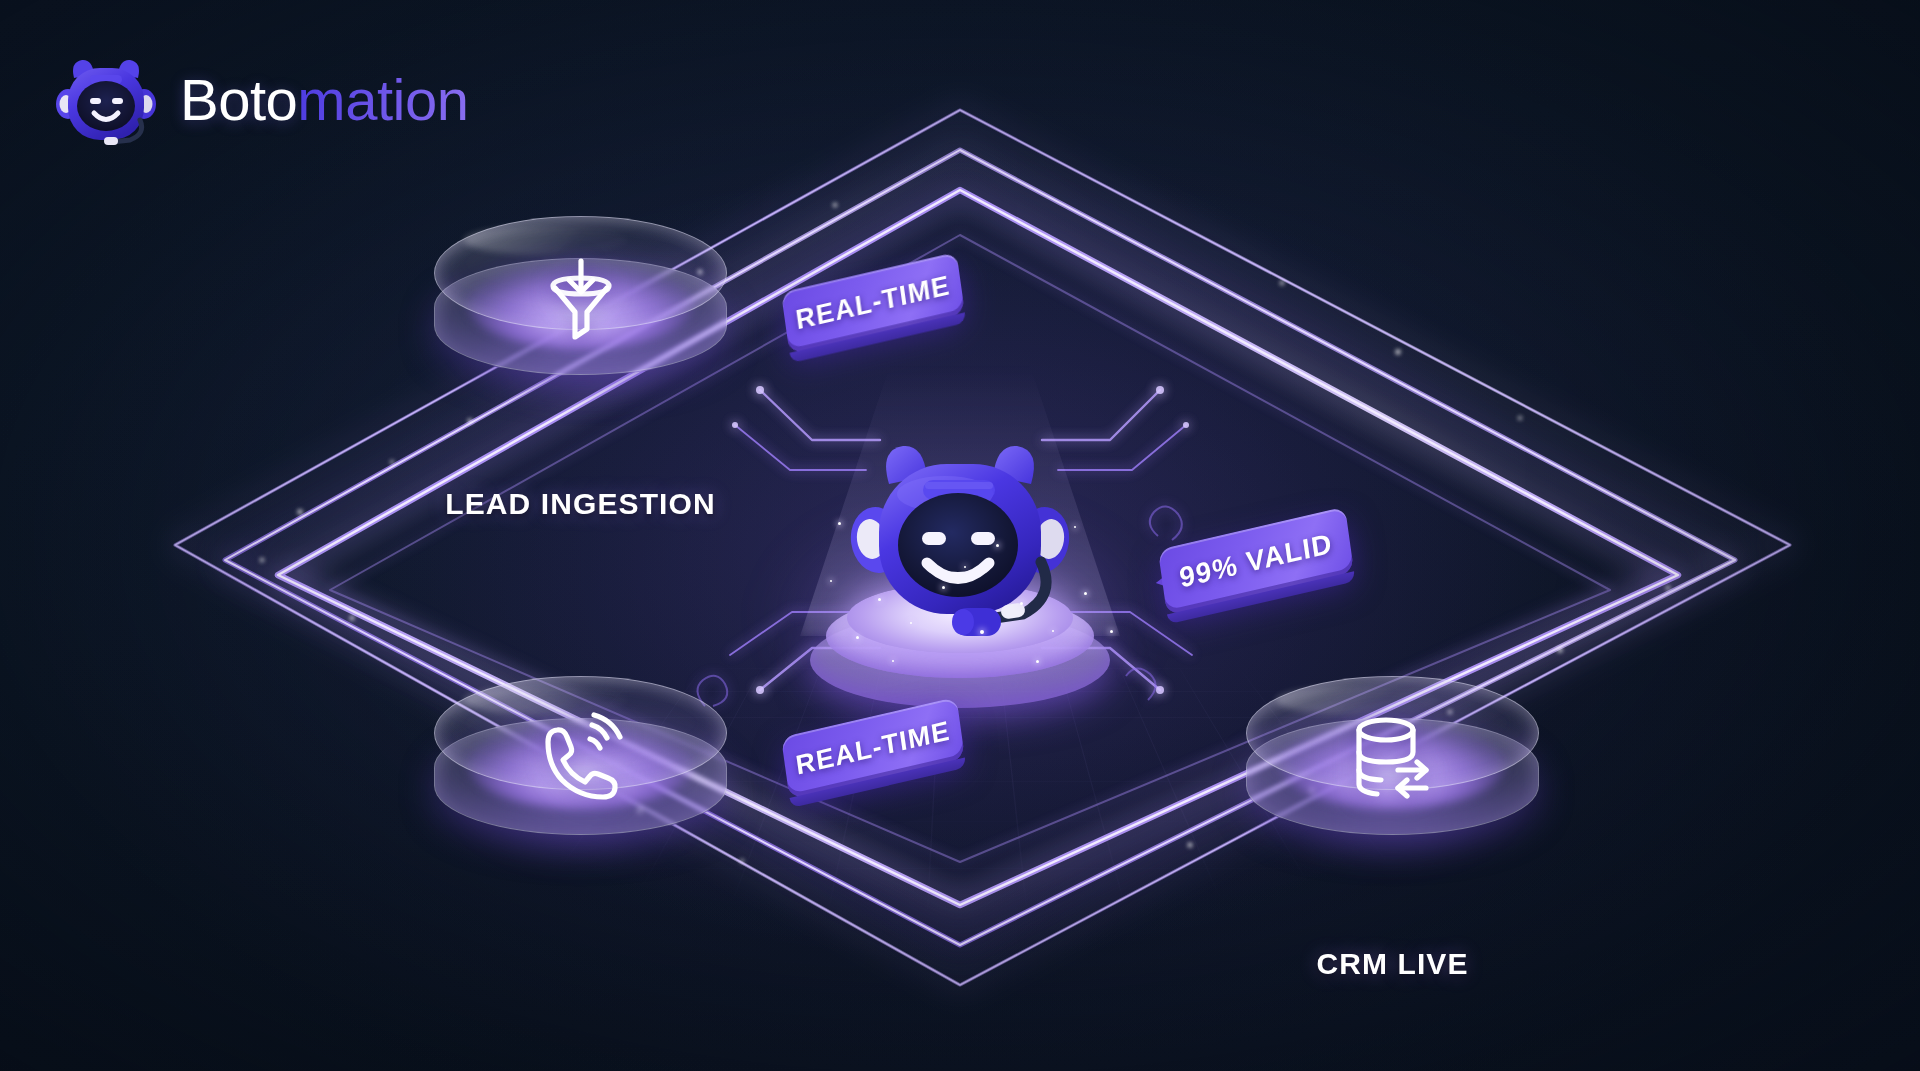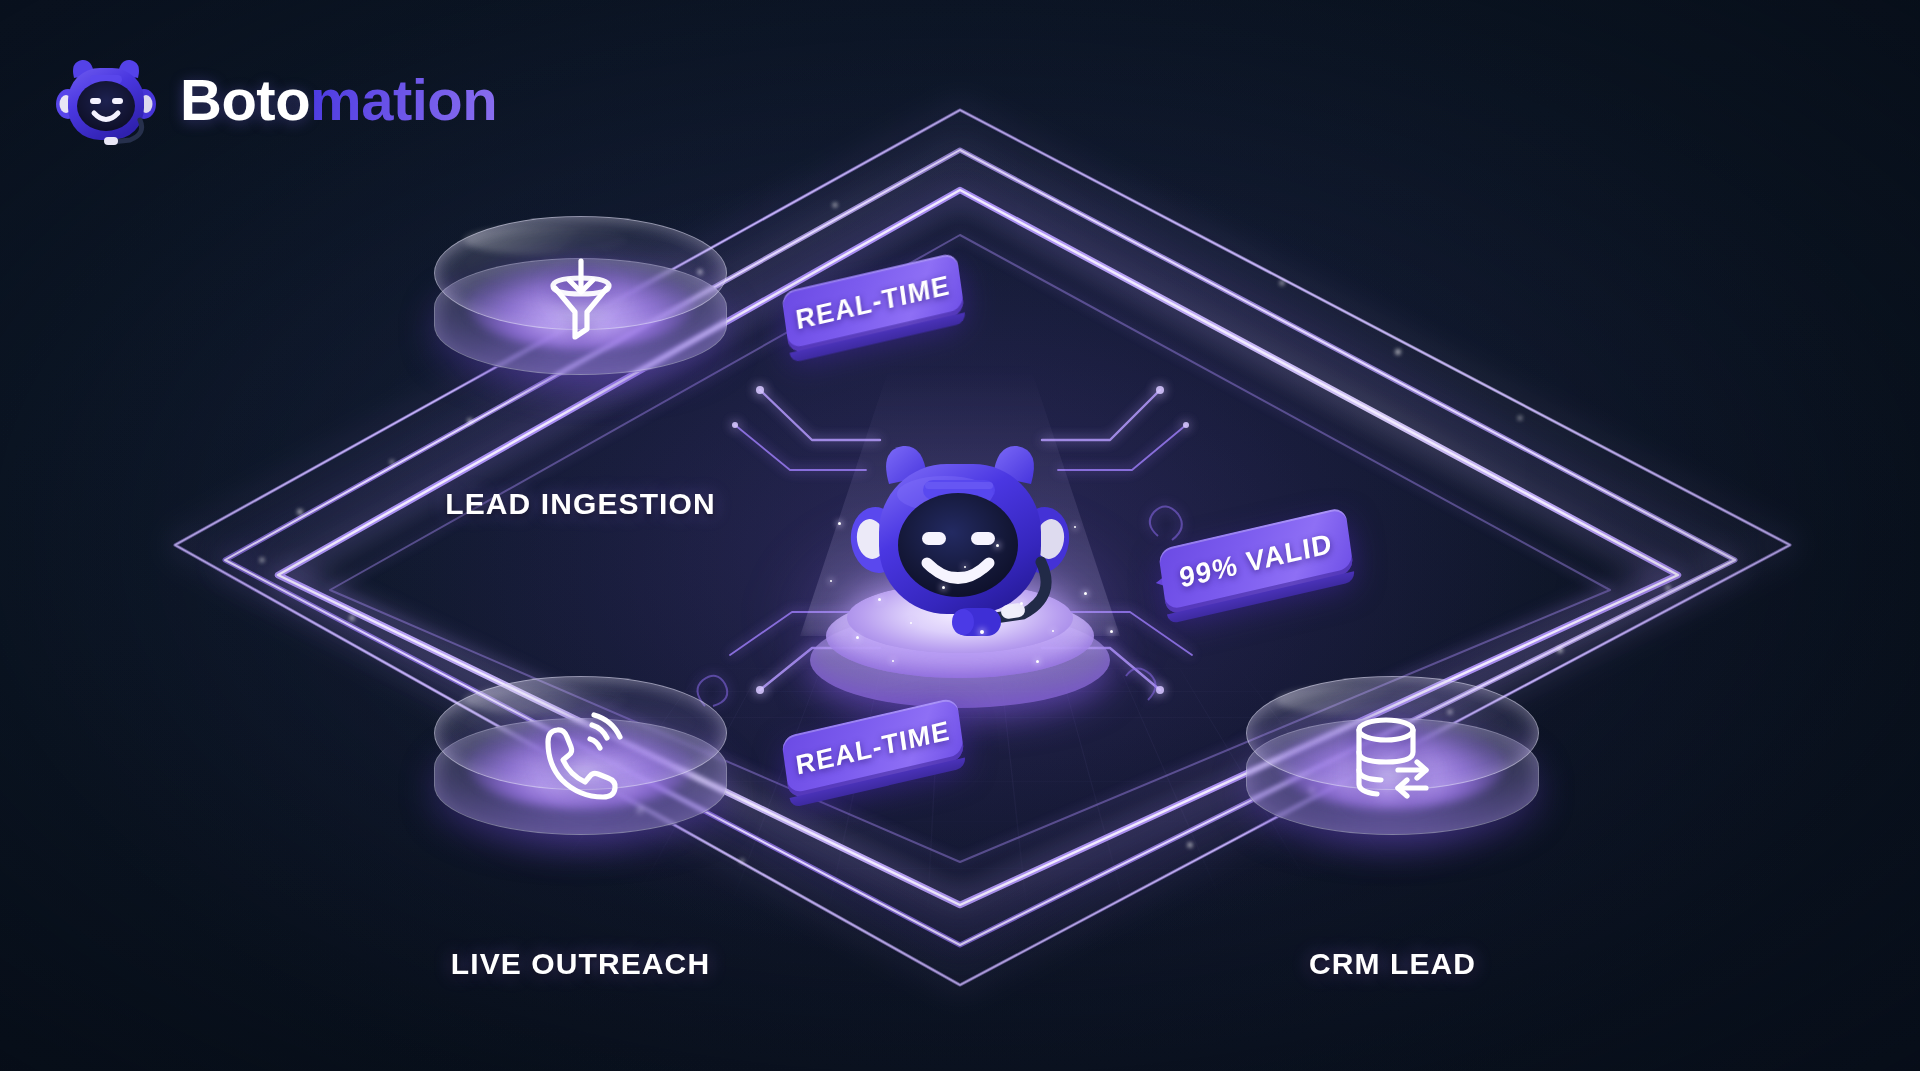--- a/index.html
+++ b/index.html
@@ -61,21 +61,21 @@
   
   .logo {
     position: absolute;
     left: 54px; top: 48px;
     display: flex; align-items: center; gap: 22px;
     z-index: 40;
   }
   .logo-mark { position: relative; width: 104px; height: 104px; }
   .logo-text {
     font-size: 58px;
-    font-weight: 700;
+    font-weight: 400;
     letter-spacing: -0.5px;
     line-height: 1;
     white-space: nowrap;
   }
   .logo-text .w1 {
     color: #ffffff;
     text-shadow: 0 2px 14px rgba(130,110,240,0.35);
   }
   .logo-text .w2 {
     background: linear-gradient(100deg,#4b3ae0 0%, #6a53e8 45%, #8a6ff0 100%);
@@ -438,21 +438,20 @@
       <div class="disc-top"></div>
       <div class="disc-icon">
         <svg width="94" height="94" viewBox="0 0 94 94" xmlns="http://www.w3.org/2000/svg" fill="none" stroke="#ffffff" stroke-width="5.2" stroke-linecap="round" stroke-linejoin="round">
           <path d="M14 30 q0 -11 9 -12 q7 -1 10 7 l4 10 q2 5 -2 8 l-6 5 q7 15 22 22 l5 -6 q3 -4 8 -2 l10 4 q8 3 7 10 q-1 9 -12 9 q-24 0 -41 -17 q-14 -15 -14 -38 Z"></path>
           <path d="M58 13 q10 3 15 13"></path>
           <path d="M56 27 q7 2 10 9"></path>
           <path d="M60 3 q18 5 26 22"></path>
         </svg>
       </div>
     </div>
-    <div class="node-label" style="top:275px;">LIVE OUTREACH</div>
   </div>
 
   <div class="node" style="left:1240px; top:672px; width:305px; height:190px;">
     <div class="disc-wrap">
       <div class="disc-glow"></div>
       <div class="disc-side"></div>
       <div class="disc-pool"></div>
       <div class="disc-top"></div>
       <div class="disc-icon">
         <svg width="94" height="94" viewBox="0 0 94 94" xmlns="http://www.w3.org/2000/svg" fill="none" stroke="#ffffff" stroke-width="5.2" stroke-linecap="round" stroke-linejoin="round">
@@ -460,21 +459,21 @@
           <path d="M13 18 L13 40 q0 10 27 10 q27 0 27 -10 L67 18"></path>
           <path d="M13 40 L13 58 q0 9 22 10"></path>
           <path d="M13 58 L13 72 q0 8 18 10"></path>
           <path d="M52 58 L80 58"></path>
           <path d="M71 50 L80 58 L71 66"></path>
           <path d="M80 76 L52 76"></path>
           <path d="M61 68 L52 76 L61 84"></path>
         </svg>
       </div>
     </div>
-    <div class="node-label" style="top:275px;">CRM LEAD</div>
+    <div class="node-label" style="top:275px;">CRM LIVE</div>
   </div>
 
   <div class="center-stack">
     <div class="podium-aura"></div>
     <div class="beam"></div>
 
     <div class="podium-base"></div>
     <div class="podium-mid"></div>
     <div class="podium-top"></div>
 

